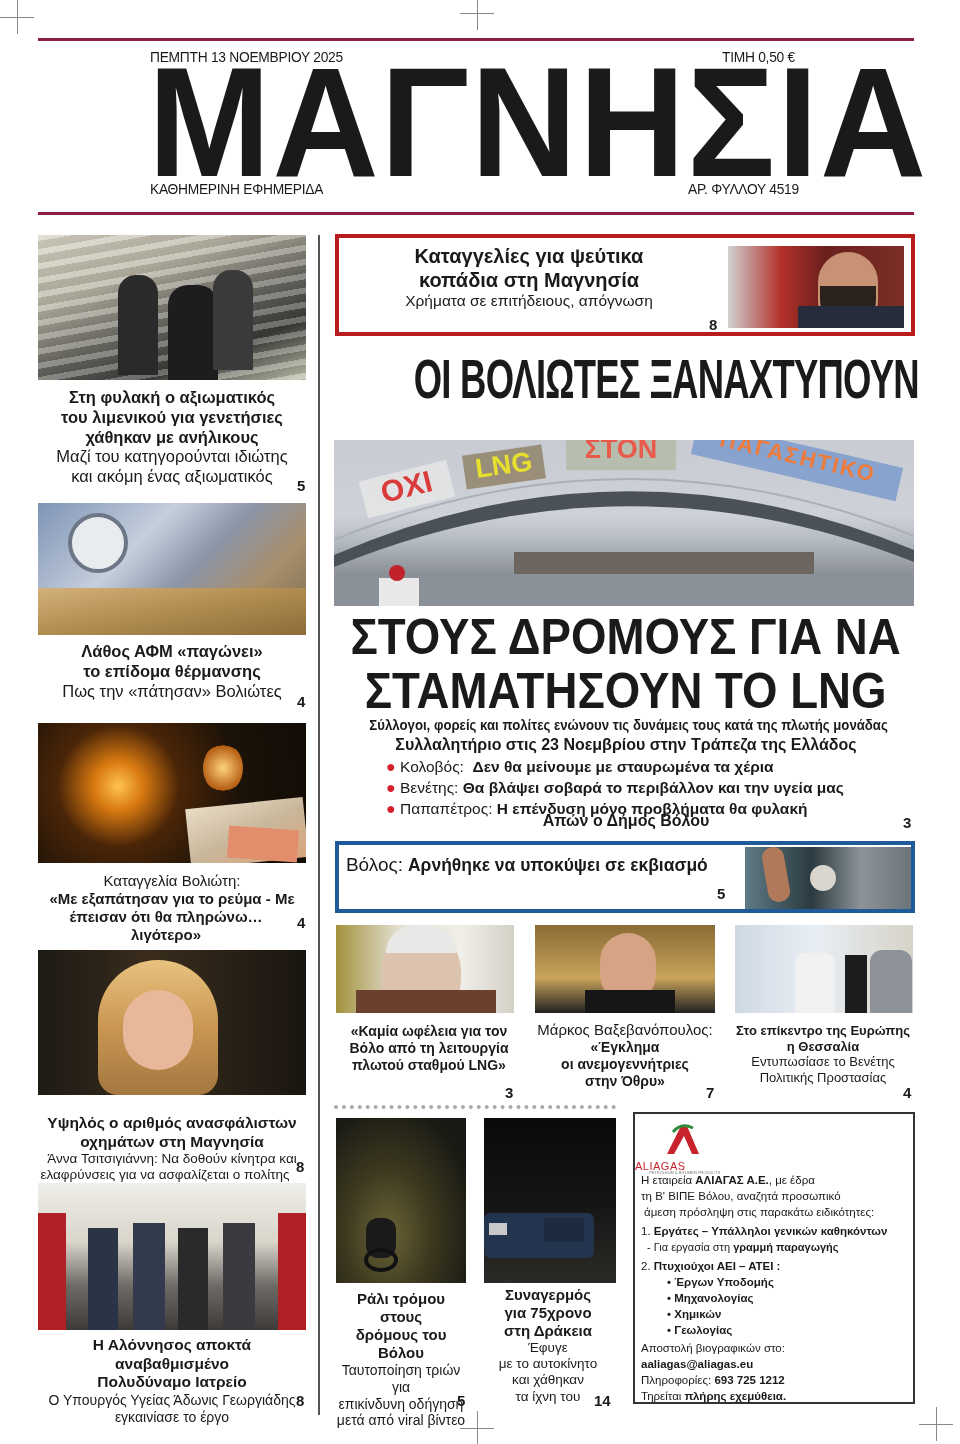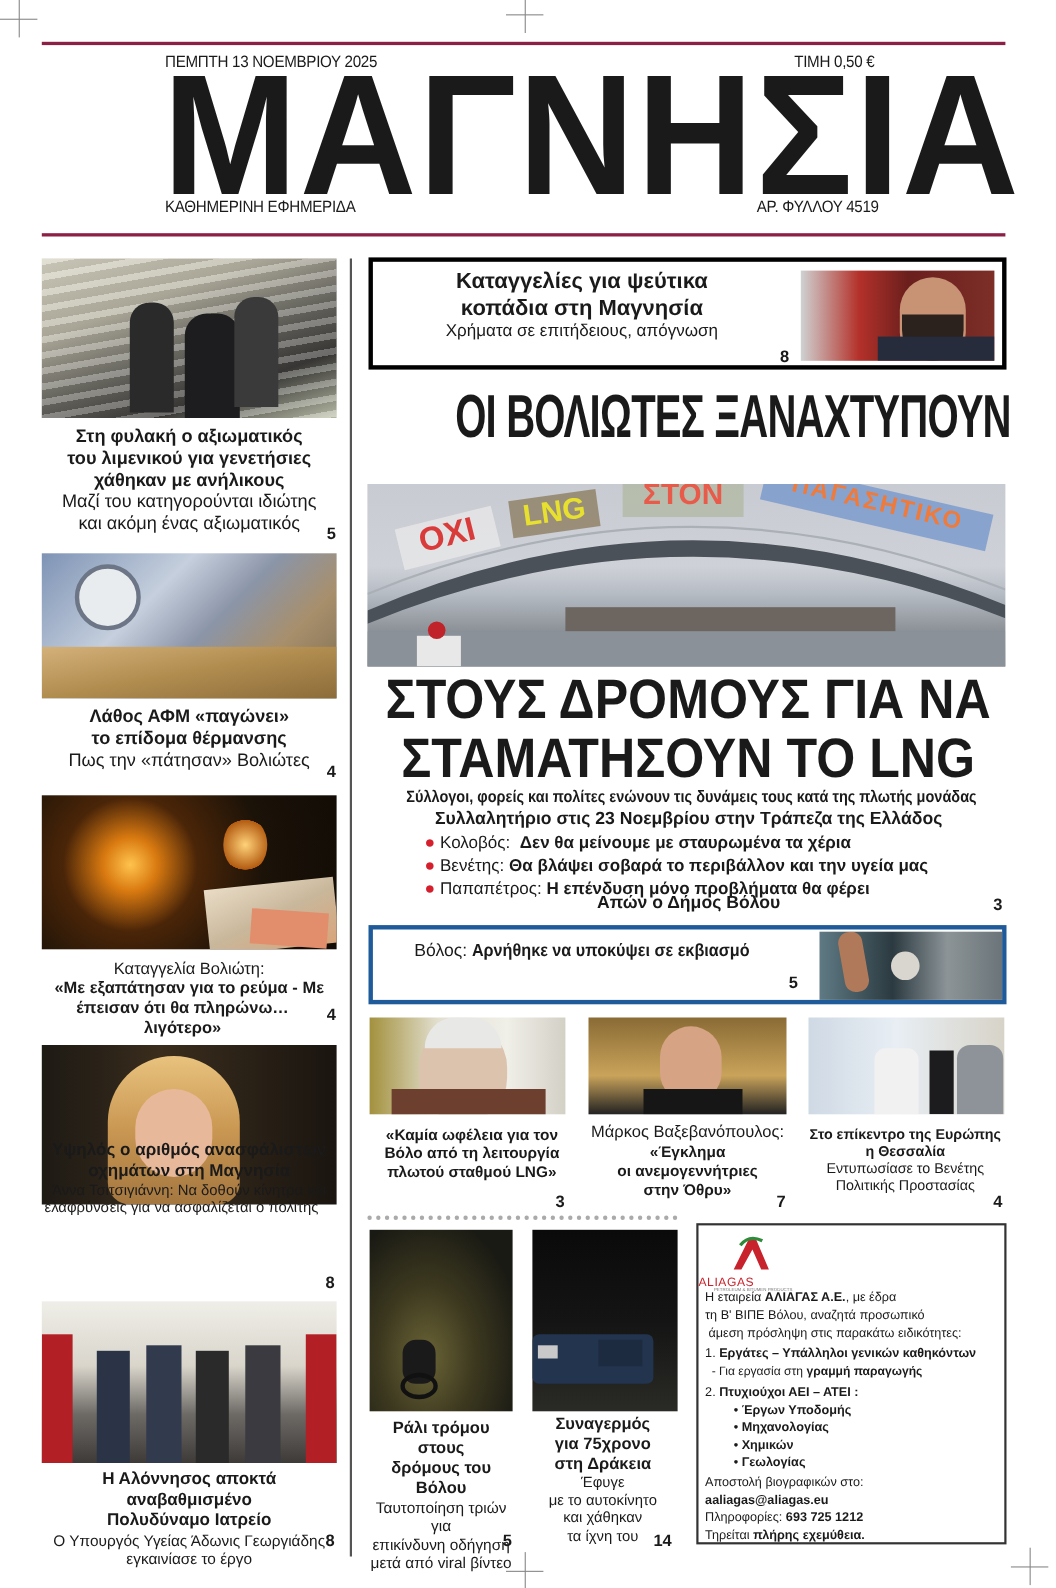--- a/index.html
+++ b/index.html
@@ -78,21 +78,21 @@
   <div>Καταγγελία Βολιώτη:</div>
   <div class="b">«Με εξαπάτησαν για το ρεύμα - Με</div>
   <div class="b" style="padding-right:12px">έπεισαν ότι θα πληρώνω… λιγότερο»</div>
 </div>
 <div class="pg" style="left:297px;top:914px">4</div>
 
 <div class="img" style="left:38px;top:950px;width:268px;height:145px;background:linear-gradient(90deg,#1e1a14 0%,#2a2218 20%,#3a2d1d 40%,#1a1510 100%)">
   <div class="abs" style="left:60px;top:10px;width:120px;height:135px;border-radius:60px 60px 20px 20px;background:linear-gradient(180deg,#e8c27e,#c99752 50%,#a47740)"></div>
   <div class="abs" style="left:85px;top:40px;width:70px;height:80px;border-radius:35px;background:#e8b89a"></div>
 </div>
-<div class="cap" style="left:38px;top:1037px;width:268px;font-size:15px">
+<div class="cap" style="left:38px;top:1114px;width:268px;font-size:15px">
   <div class="b" style="font-size:15.5px">Υψηλός ο αριθμός ανασφάλιστων</div>
   <div class="b" style="font-size:15.5px">οχημάτων στη Μαγνησία</div>
   <div style="font-size:13.5px">Άννα Τσιτσιγιάννη: Να δοθούν κίνητρα και</div>
   <div style="font-size:13.5px;padding-right:14px">ελαφρύνσεις για να ασφαλίζεται ο πολίτης</div>
 </div>
 <div class="pg" style="left:296px;top:1158px">8</div>
 
 <div class="img" style="left:38px;top:1183px;width:268px;height:147px;background:linear-gradient(180deg,#efeee8 0%,#d9d5cb 40%,#6d6a66 70%,#3d3a38 100%)">
   <div class="abs" style="left:0;top:30px;width:28px;height:117px;background:#b21f24"></div>
   <div class="abs" style="left:240px;top:30px;width:28px;height:117px;background:#b21f24"></div>
@@ -102,21 +102,21 @@
   <div class="abs" style="left:185px;top:40px;width:32px;height:107px;background:#3a3a40"></div>
 </div>
 <div class="cap" style="left:38px;top:1336px;width:268px;font-size:15px">
   <div class="b" style="font-size:15.5px">Η Αλόννησος αποκτά αναβαθμισμένο</div>
   <div class="b" style="font-size:15.5px">Πολυδύναμο Ιατρείο</div>
   <div style="font-size:14px">Ο Υπουργός Υγείας Άδωνις Γεωργιάδης</div>
   <div style="font-size:14px">εγκαινίασε το έργο</div>
 </div>
 <div class="pg" style="left:296px;top:1392px">8</div>
 
-<div class="abs" style="left:335px;top:234px;width:580px;height:102px;border:4px solid #000000;background:#fff">
+<div class="abs" style="left:335px;top:234px;width:580px;height:102px;border:4px solid #b91c1c;background:#fff">
   <div class="cap" style="left:20px;top:6px;width:340px;font-size:20px">
     <div class="b">Καταγγελίες για ψεύτικα</div>
     <div class="b">κοπάδια στη Μαγνησία</div>
     <div style="font-size:15.5px">Χρήματα σε επιτήδειους, απόγνωση</div>
   </div>
   <div class="pg" style="left:370px;top:78px">8</div>
   <div class="img" style="left:389px;top:8px;width:176px;height:82px;background:linear-gradient(90deg,#cfd2d2 0%,#b4312a 30%,#6b1f1d 55%,#7c2e27 100%)">
     <div class="abs" style="left:90px;top:6px;width:60px;height:70px;border-radius:30px 30px 20px 20px;background:#c89274"></div>
     <div class="abs" style="left:92px;top:40px;width:56px;height:42px;border-radius:0 0 28px 28px;background:#2b221d"></div>
     <div class="abs" style="left:70px;top:60px;width:106px;height:22px;background:#272c3d"></div>
@@ -148,27 +148,27 @@
 </div>
 
 <div class="abs" style="left:334px;top:716px;width:584px;text-align:center;font-weight:bold;font-size:15px;white-space:nowrap">
   <span class="hl-cond" style="transform:scaleX(0.88)">Σύλλογοι, φορείς και πολίτες ενώνουν τις δυνάμεις τους κατά της πλωτής μονάδας</span>
 </div>
 <div class="abs" style="left:334px;top:736px;width:584px;text-align:center;font-weight:bold;font-size:16px">Συλλαλητήριο στις 23 Νοεμβρίου στην Τράπεζα της Ελλάδος</div>
 
 <div class="abs" style="left:386px;top:756px;font-size:15.5px;line-height:21px">
   <div><span class="bullet">●</span> <span>Κολοβός:</span> &nbsp;<span class="b">Δεν θα μείνουμε με σταυρωμένα τα χέρια</span></div>
   <div><span class="bullet">●</span> <span>Βενέτης:</span> <span class="b">Θα βλάψει σοβαρά το περιβάλλον και την υγεία μας</span></div>
-  <div><span class="bullet">●</span> <span>Παπαπέτρος:</span> <span class="b">Η επένδυση μόνο προβλήματα θα φέρει</span></div>
+  <div><span class="bullet">●</span> <span>Παπαπέτρος:</span> <span class="b">Η επένδυση μόνο προβλήματα θα φυλακή</span></div>
 </div>
 <div class="abs b" style="left:334px;top:812px;width:584px;text-align:center;font-size:16px">Απών ο Δήμος Βόλου</div>
 <div class="pg" style="left:903px;top:814px">3</div>
 
 <div class="abs" style="left:335px;top:841px;width:580px;height:72px;border:4px solid #1f5a9a;background:#fff">
-  <div class="cap" style="left:6px;top:6px;width:390px;font-size:16px;line-height:28px">
+  <div class="cap" style="left:6px;top:6px;width:390px;font-size:19px;line-height:28px">
     <div style="white-space:nowrap"><span>Βόλος:</span> <span class="b hl-cond" style="transform:scaleX(0.92);transform-origin:left">Αρνήθηκε να υποκύψει σε εκβιασμό</span></div>
   </div>
   <div class="pg" style="left:378px;top:40px">5</div>
   <div class="img" style="left:406px;top:2px;width:166px;height:62px;background:linear-gradient(90deg,#5f7a84 0%,#2b3a40 40%,#8c9498 70%,#6b7478 100%)">
     <div class="abs" style="left:20px;top:0;width:22px;height:55px;background:#b07a5a;border-radius:10px;transform:rotate(-10deg)"></div>
     <div class="abs" style="left:65px;top:18px;width:26px;height:26px;border-radius:50%;background:#d9d6cf"></div>
   </div>
 </div>
 
 <div class="img" style="left:336px;top:925px;width:178px;height:88px;background:linear-gradient(90deg,#a3913d 0%,#e2dfd0 35%,#f0efe8 70%,#d3d0c6 100%)">

